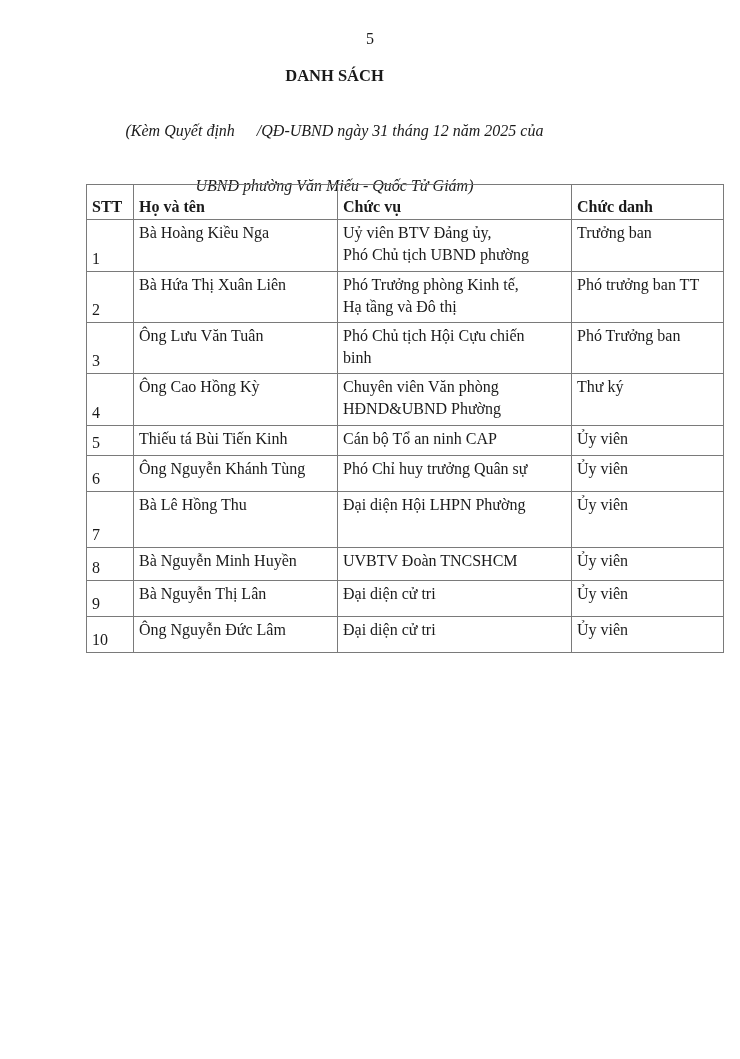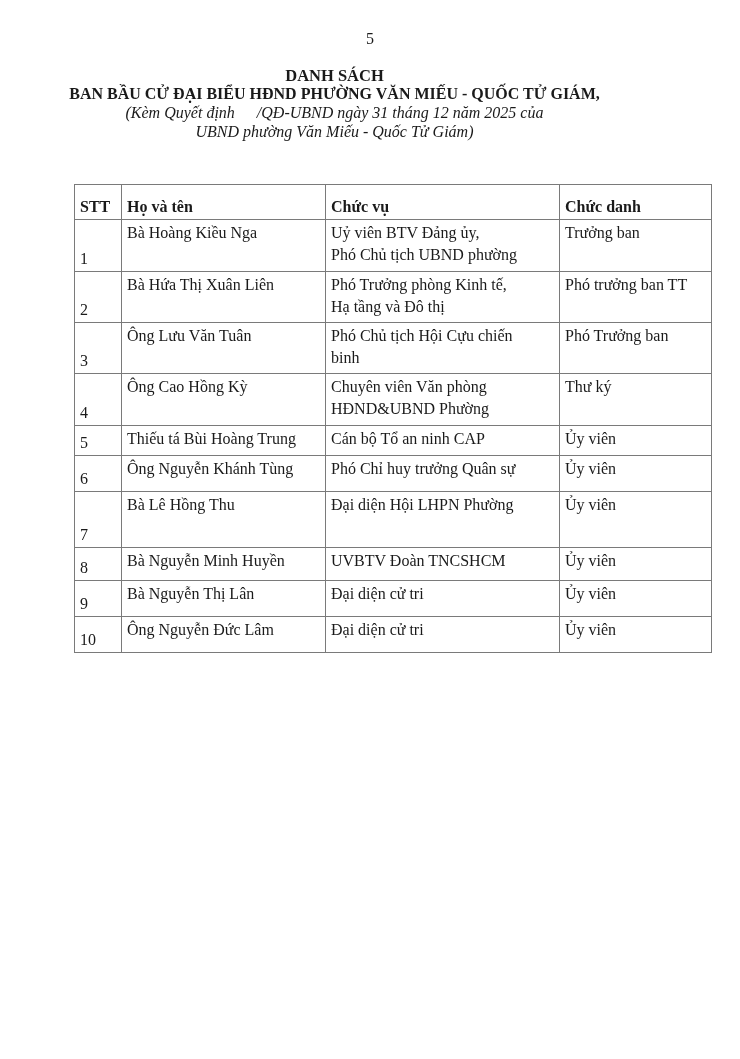--- a/index.html
+++ b/index.html
@@ -11,24 +11,24 @@
     .page-number {
       position: absolute; top: 30px; left: 0; width: 740px;
       text-align: center; font-size: 16px;
     }
     .header {
       position: absolute; top: 67px; left: 0; width: 669px;
       text-align: center;
     }
     .title-main { font-weight: bold; font-size: 16.5px; line-height: 18px; }
     .title-sub { font-weight: bold; font-size: 16px; line-height: 18px; }
-    .title-note { font-style: italic; font-size: 16px; line-height: 19px; }
+    .title-note { font-style: italic; font-size: 16px; line-height: 19px; margin-top: 36px; }
     .note-gap { display: inline-block; width: 22px; }
     table.roster {
-      position: absolute; top: 184px; left: 74px;
+      position: absolute; top: 184px; left: 86px;
       width: 637px; border-collapse: collapse; table-layout: fixed;
       font-size: 16px;
     }
     table.roster th, table.roster td {
       border: 1.5px solid #7a7a7a;
       padding: 0 5px;
       line-height: 22px;
     }
     table.roster th {
       font-weight: bold; text-align: left; height: 33px;
@@ -43,21 +43,20 @@
     col.c-title { width: 152px; }
     td.justify { text-align: justify; text-align-last: left; }
   </style>
 </head>
 <body>
 
 <div class="page-number">5</div>
 
 <div class="header">
   <div class="title-main">DANH SÁCH</div>
-  <div class="title-sub">BAN BẦU CỬ ĐẠI BIỂU HĐND PHƯỜNG VĂN MIẾU - QUỐC TỬ GIÁM,</div>
   <div class="title-note">
     <span>(Kèm Quyết định</span><span class="note-gap"></span><span>/QĐ-UBND ngày 31 tháng 12 năm 2025 của</span>
   </div>
   <div class="title-note">UBND phường Văn Miếu - Quốc Tử Giám)</div>
 </div>
 
 <table class="roster">
   <colgroup>
     <col class="c-stt">
       <col class="c-name">
@@ -104,21 +103,21 @@
         <td class="stt">4</td>
         <td>Ông Cao Hồng Kỳ</td>
         <td class="justify">
           <div>Chuyên viên Văn phòng</div>
           <div>HĐND&amp;UBND Phường</div>
         </td>
         <td>Thư ký</td>
       </tr>
       <tr style="height: 30px;">
         <td class="stt">5</td>
-        <td>Thiếu tá Bùi Hoàng Trung</td>
+        <td>Thiếu tá Bùi Tiến Kinh</td>
         <td>
           <div>Cán bộ Tổ an ninh CAP</div>
         </td>
         <td>Ủy viên</td>
       </tr>
       <tr style="height: 36px;">
         <td class="stt">6</td>
         <td>Ông Nguyễn Khánh Tùng</td>
         <td>
           <div>Phó Chỉ huy trưởng Quân sự</div>

